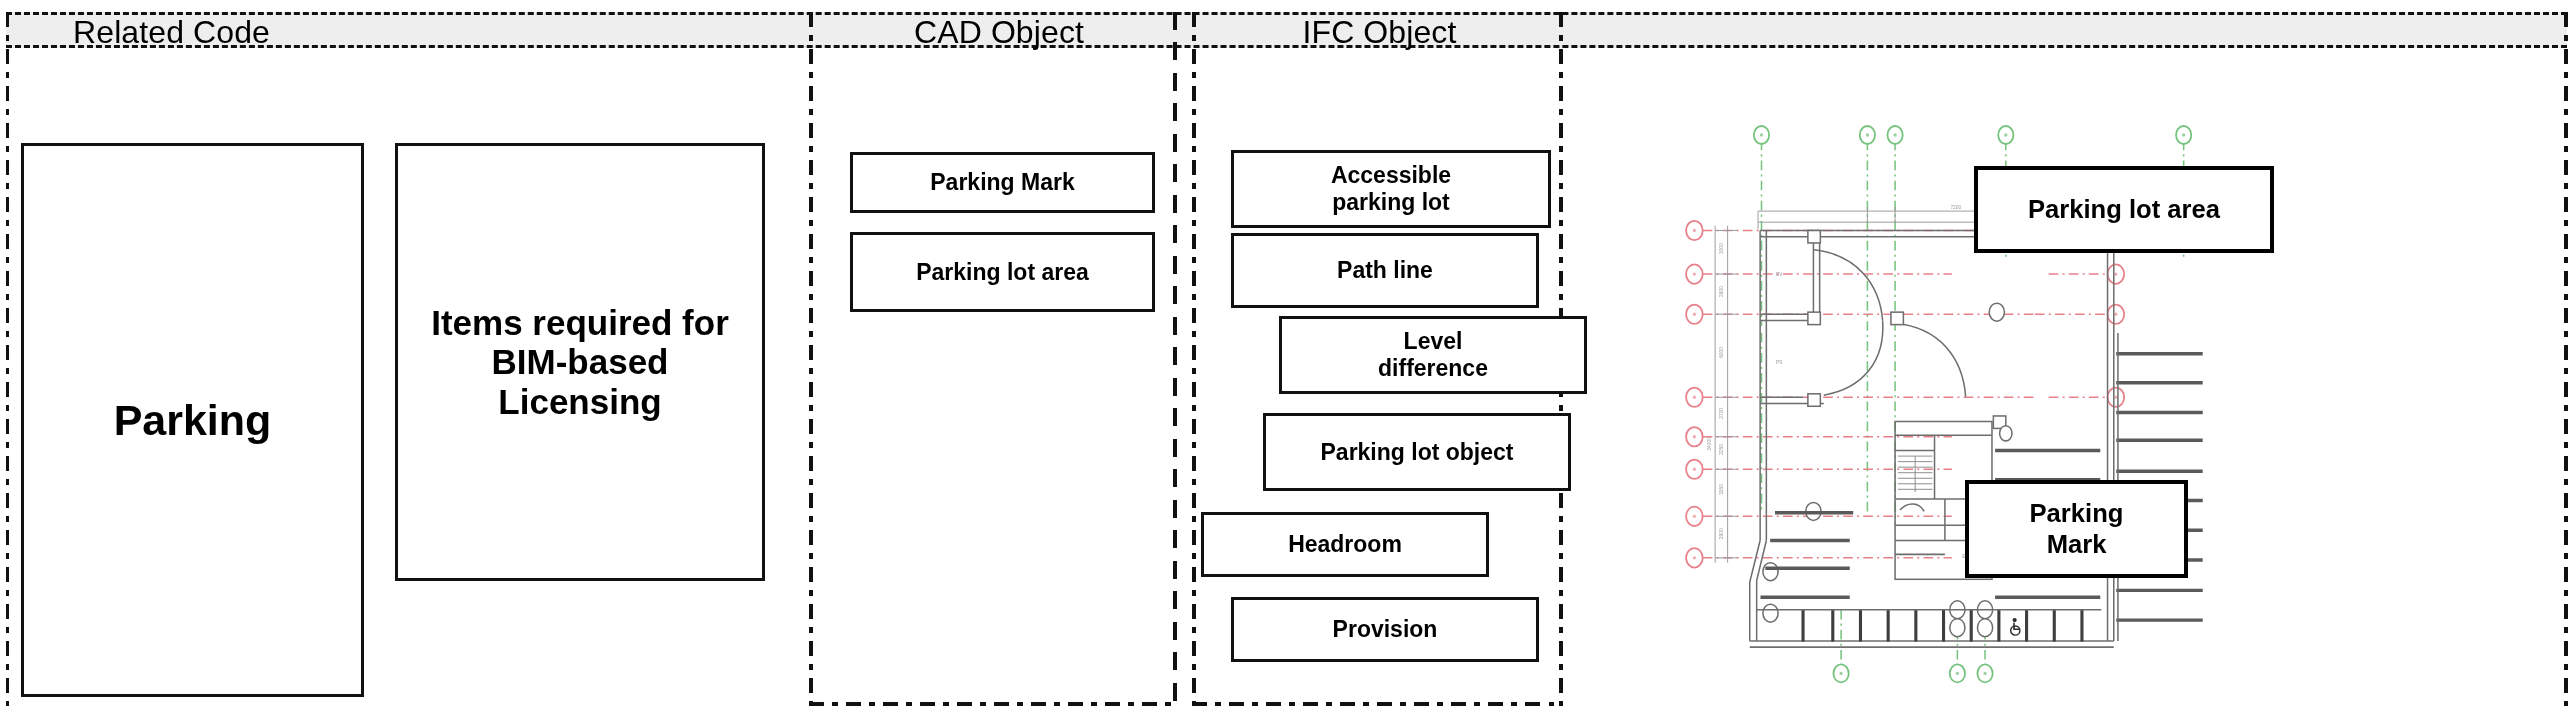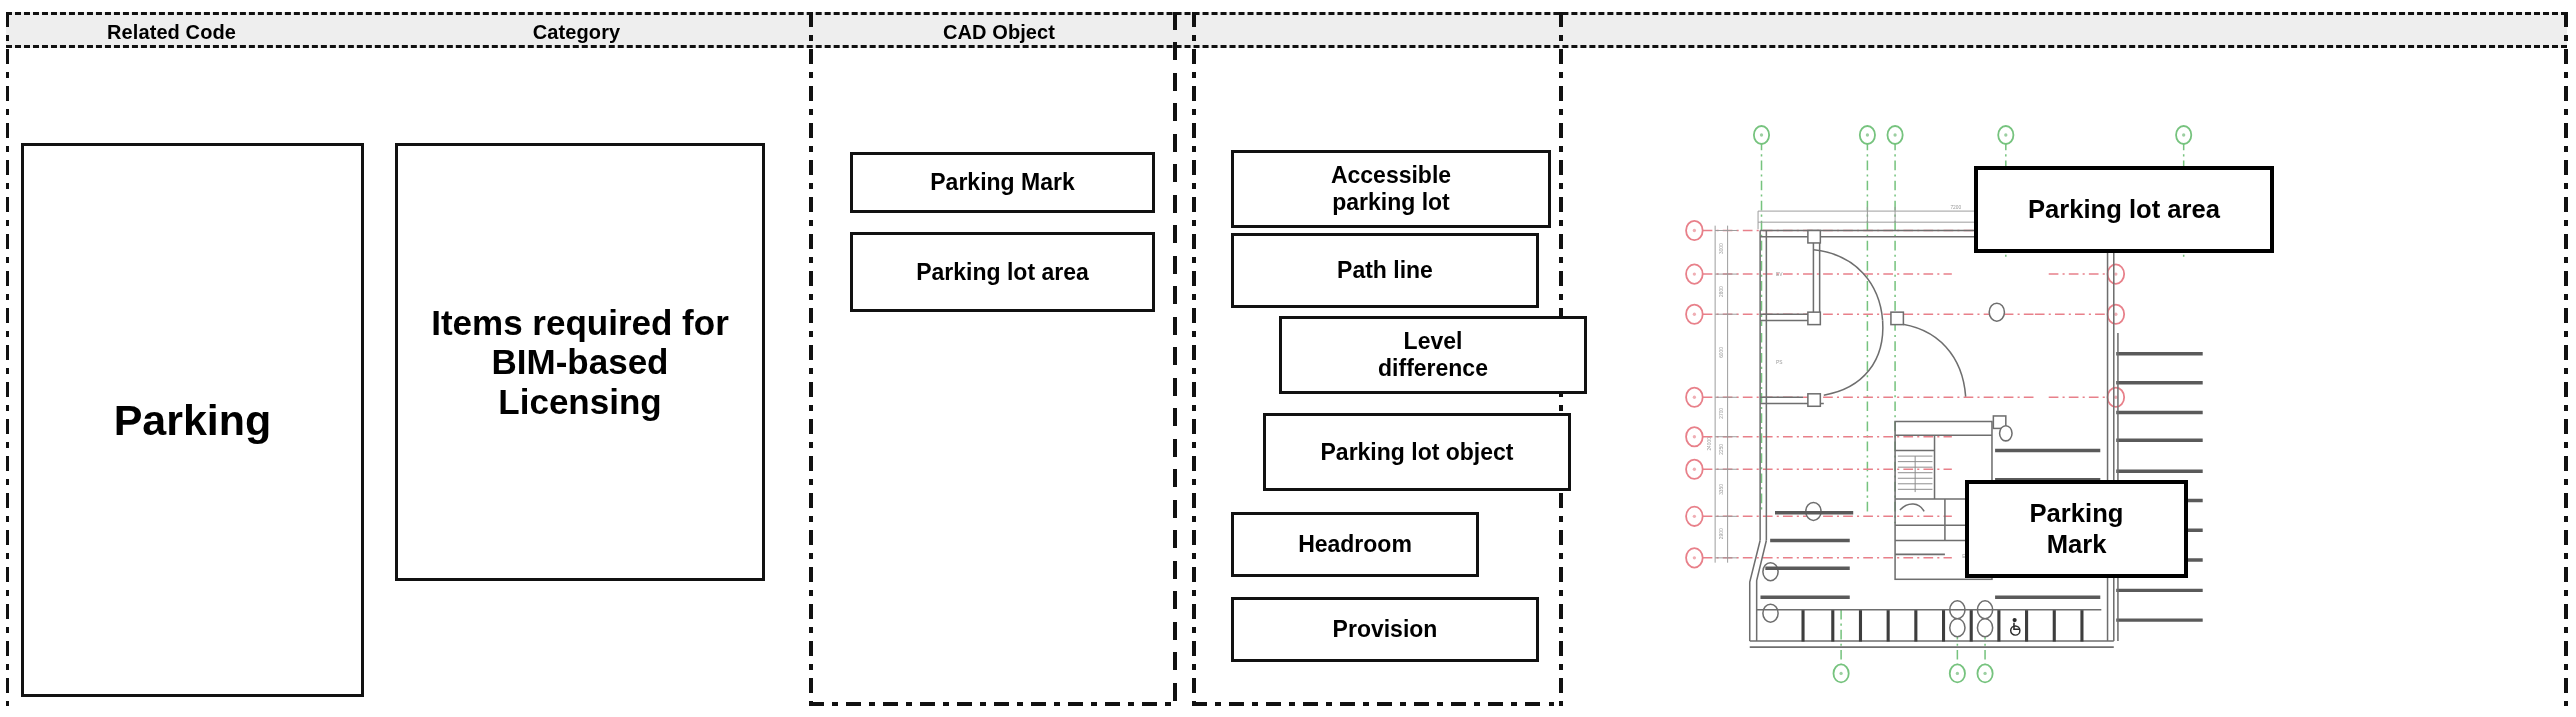--- a/index.html
+++ b/index.html
@@ -5,21 +5,21 @@
   html,body{margin:0;padding:0;background:#fff;}
   body{width:2576px;height:717px;position:relative;overflow:hidden;
        font-family:"Liberation Sans","DejaVu Sans",sans-serif;color:#000;}
 
   
   #header-band{position:absolute;left:5.5px;top:11.8px;width:2561px;height:36px;
       background:#eeeeee;
       border-top:3.5px dashed #111;border-bottom:3.5px dashed #111;
       box-sizing:border-box;}
   .hdr{position:absolute;top:0;height:36px;display:flex;align-items:center;
-       justify-content:center;font-size:20px;font-weight:bold;letter-spacing:0.1px;
+       justify-content:center;font-size:32px;font-weight:normal;letter-spacing:0.1px;
        white-space:nowrap;}
 
   
   .vline{position:absolute;top:11.8px;width:3.5px;height:694px;
      background-image:repeating-linear-gradient(to bottom,#111 0 15.2px,transparent 15.2px 23.5px,#111 23.5px 29px,transparent 29px 37px);}
   .vline.plain{background-image:repeating-linear-gradient(to bottom,#111 0 18px,transparent 18px 30.5px);}
 
   .hline-bottom{position:absolute;height:3.5px;
      background-image:repeating-linear-gradient(to right,#111 0 15.2px,transparent 15.2px 23.5px,#111 23.5px 29px,transparent 29px 37px);}
 
@@ -39,25 +39,25 @@
   #drawing{position:absolute;left:1675px;top:125px;width:699px;height:593px;}
   #drawing svg{display:block;}
 </style>
 </head>
 <body>
 
 <div id="header-band">
   <div class="hdr" style="left:0;width:332px;">
     <span>Related Code</span>
   </div>
-  <div class="hdr" style="left:332px;width:478px;">
-    <span>Category</span>
-  </div>
   <div class="hdr" style="left:810px;width:367px;">
     <span>CAD Object</span>
+  </div>
+  <div class="hdr" style="left:1187px;width:374px;">
+    <span>IFC Object</span>
   </div>
 </div>
 
 <div class="vline" style="left:5.5px;"></div>
 <div class="vline" style="left:809px;"></div>
 <div class="vline plain" style="left:1173px;"></div>
 <div class="vline" style="left:1192px;"></div>
 <div class="vline" style="left:1559px;"></div>
 <div class="vline" style="left:2564px;"></div>
 
@@ -84,21 +84,21 @@
 </div>
 <div class="itembox" style="left:1231px;top:233px;width:308px;height:75px;">
   <span>Path line</span>
 </div>
 <div class="itembox" style="left:1231px;top:316px;width:308px;height:78px;margin-left:48px;">
   <span style="max-width:152px;">Level difference</span>
 </div>
 <div class="itembox" style="left:1231px;top:413px;width:308px;height:78px;margin-left:32px;">
   <span style="max-width:208px;">Parking lot object</span>
 </div>
-<div class="itembox" style="left:1231px;top:512px;width:248px;height:65px;">
+<div class="itembox" style="left:1201px;top:512px;width:288px;height:65px;">
   <span>Headroom</span>
 </div>
 <div class="itembox" style="left:1231px;top:597px;width:308px;height:65px;">
   <span>Provision</span>
 </div>
 
 <div id="drawing">
 <svg width="699" height="593" viewBox="0 0 1010 856" xmlns="http://www.w3.org/2000/svg">
 
   <defs>

